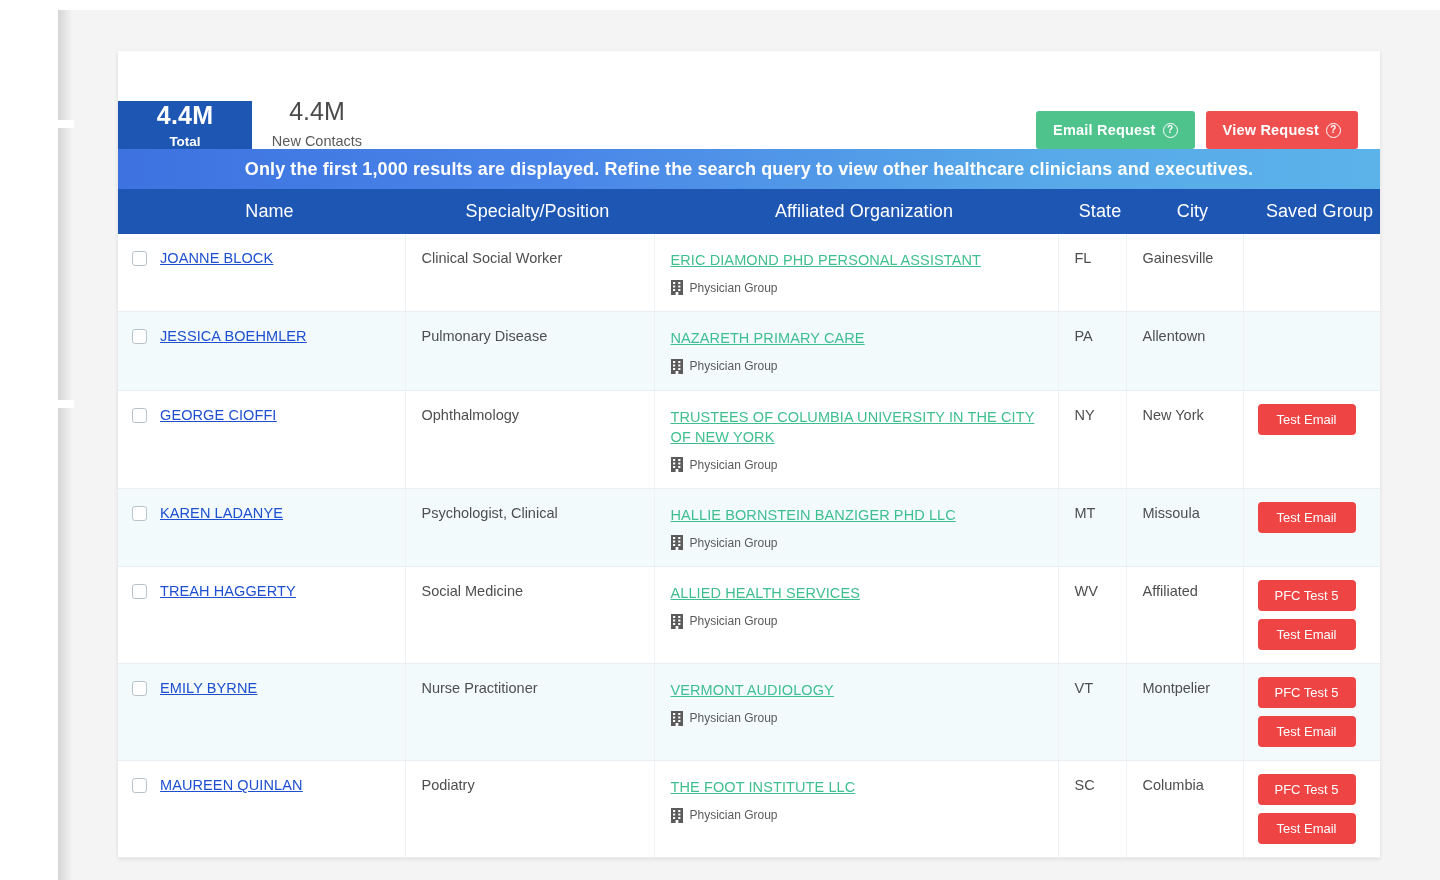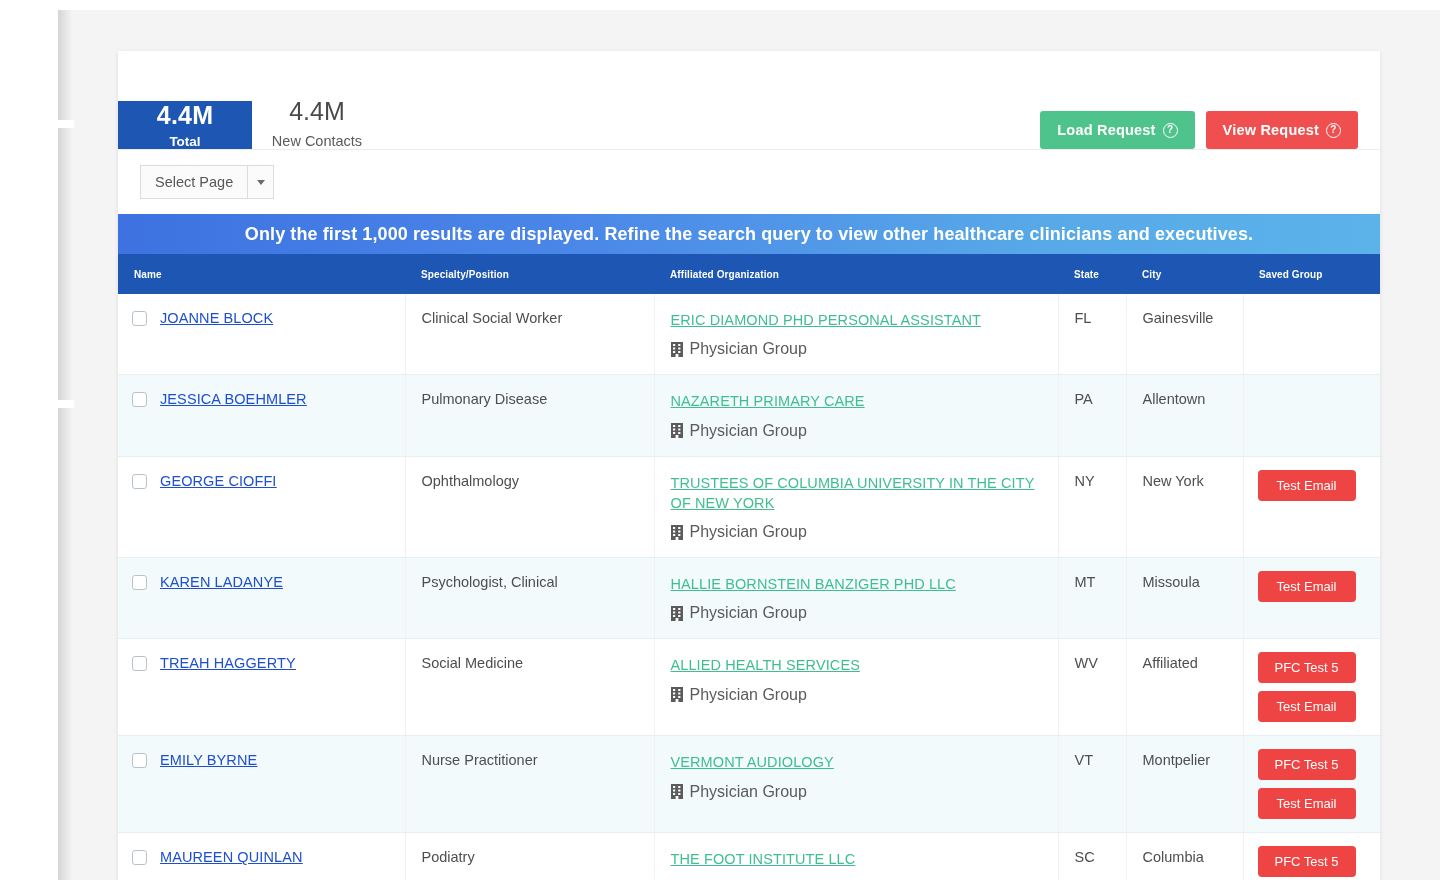--- a/index.html
+++ b/index.html
@@ -112,22 +112,22 @@
   .banner {
     height: 40px; display: flex; align-items: center; justify-content: center;
     background: linear-gradient(to right, #3d72e0 0%, #4a86e8 35%, #57a8e8 72%, #5bb3ea 100%);
     color: #ffffff; font-size: 18px; font-weight: bold; letter-spacing: .1px;
   }
 
   
   table.grid { width: 100%; border-collapse: collapse; table-layout: fixed; }
   table.grid thead th {
     background: #1d56b3; color: #ffffff;
-    font-size: 10px; font-weight: bold;
-    text-align: left; padding: 12px 0 12px 16px;
+    font-size: 18px; font-weight: normal;
+    text-align: center; padding: 12px 0 12px 16px;
     height: 40px; letter-spacing: .1px;
   }
   col.c-name   { width: 287px; }
   col.c-spec   { width: 249px; }
   col.c-org    { width: 404px; }
   col.c-state  { width: 68px; }
   col.c-city   { width: 117px; }
   col.c-lists  { width: 137px; }
 
   table.grid tbody td {
@@ -152,21 +152,21 @@
     color: #1d4fd0; text-decoration: underline;
     font-size: 14.5px; letter-spacing: .1px;
   }
   a.org-link {
     color: #3fbf8f; text-decoration: underline;
     font-size: 14.5px; letter-spacing: .1px;
     display: inline-block; line-height: 1.4;
   }
   .org-type {
     display: flex; align-items: center; gap: 7px;
-    margin-top: 10px; font-size: 16px; color: #5b5b5b;
+    margin-top: 10px; font-size: 12px; color: #5b5b5b;
   }
   .bldg-icon { flex: 0 0 auto; display: block; }
 
   .lists-cell { padding: 13px 12px 13px 14px !important; }
   .list-badge {
     display: block; width: 98px; text-align: center;
     background: #ef4444; color: #ffffff;
     border-radius: 4px; font-size: 13px;
     padding: 8px 4px; margin-bottom: 8px;
     cursor: pointer;
@@ -197,38 +197,30 @@
       <div class="stat-cell stat-new">
         <div class="stat-num">4.4M</div>
         <div class="stat-lbl">New Contacts</div>
       </div>
 
 
       <div class="stats-spacer"></div>
 
       <div class="hdr-actions">
         <button class="btn-pill btn-load">
-          <span>Load Request</span>
+          <span>Email Request</span>
           <span class="q-icon">?</span>
         </button>
         <button class="btn-pill btn-view">
           <span>View Request</span>
           <span class="q-icon">?</span>
         </button>
       </div>
     </div>
 
-    <div class="toolbar">
-      <div class="select-group">
-        <div class="select-main">Select Page</div>
-        <div class="select-caret">
-          <span class="caret-tri"></span>
-        </div>
-      </div>
-    </div>
 
     <div class="banner">
       <span>Only the first 1,000 results are displayed. Refine the search query to view other healthcare clinicians and executives.</span>
     </div>
 
     <table class="grid">
       <colgroup>
         <col class="c-name">
           <col class="c-spec">
           <col class="c-org">

